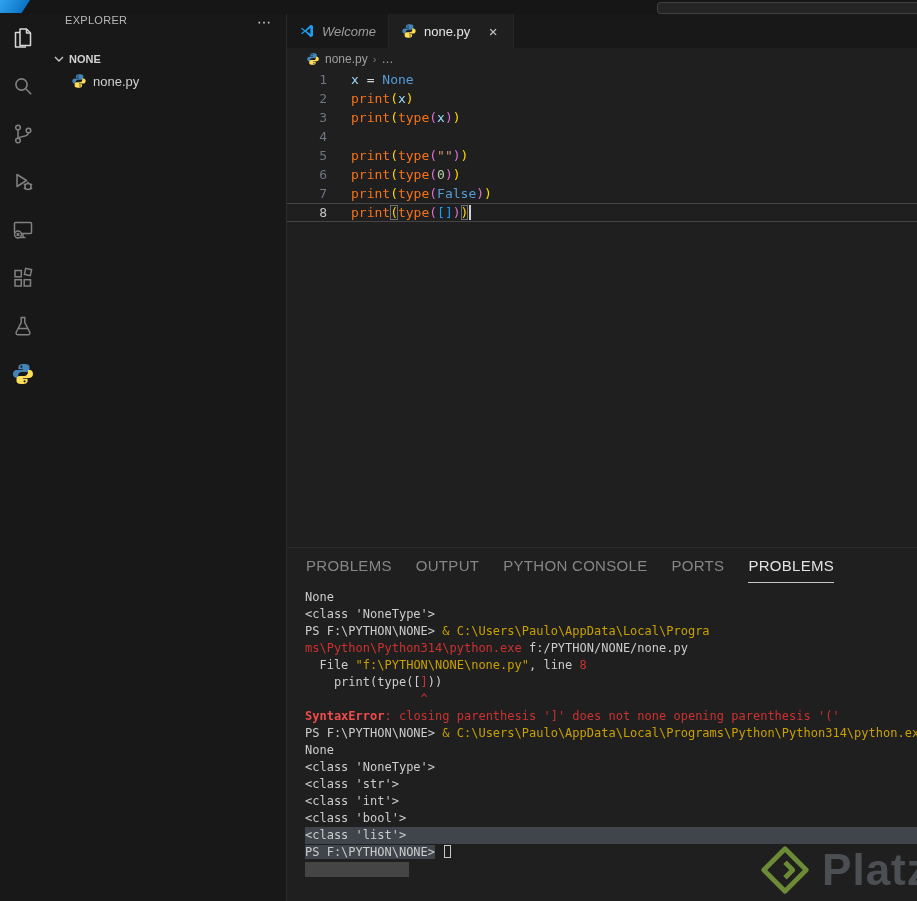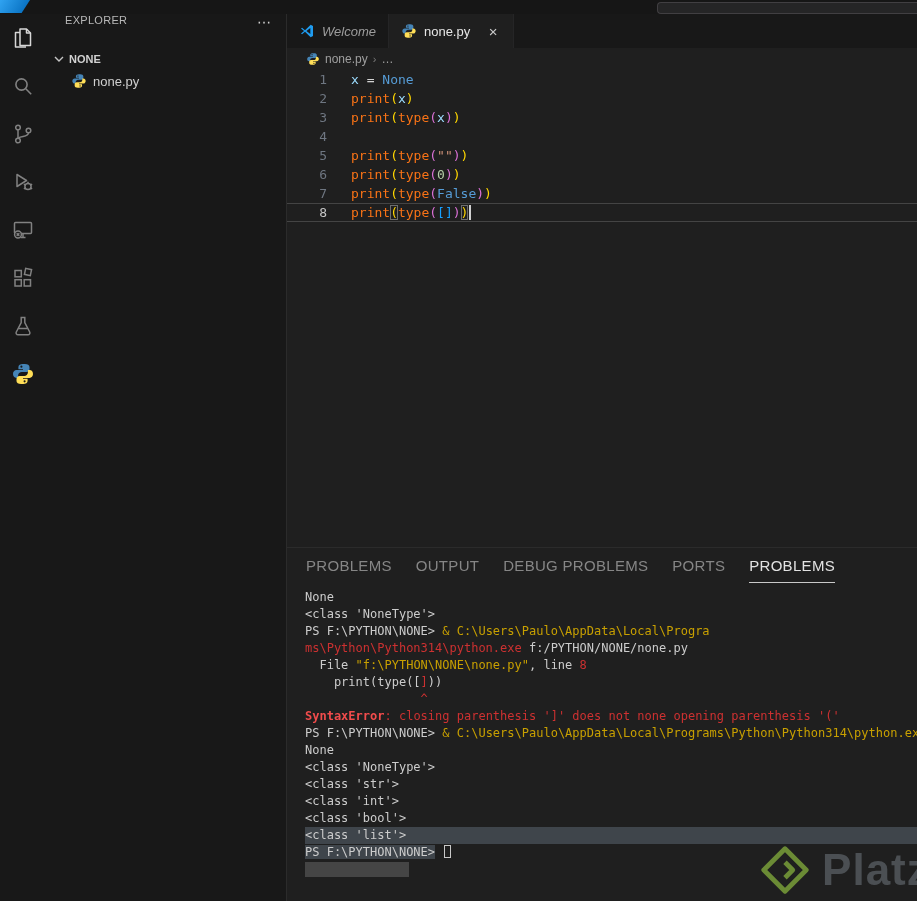--- a/index.html
+++ b/index.html
@@ -238,21 +238,21 @@
         <div class="code-line current">
           <span class="gutter">8</span>
           <span class="code-text"><span class="tk-fn">print</span><span class="tk-b1 match">(</span><span class="tk-fn">type</span><span class="tk-b2">(</span><span class="tk-b3">[</span><span class="tk-b3">]</span><span class="tk-b2">)</span><span class="tk-b1 match">)</span><span class="caret"></span></span>
         </div>
       </div>
 
     <div class="panel">
       <div class="panel-tabs" id="panel-tabs">
           <div class="panel-tab">PROBLEMS</div>
           <div class="panel-tab">OUTPUT</div>
-          <div class="panel-tab">DEBUG PROBLEMS</div>
+          <div class="panel-tab">PYTHON CONSOLE</div>
           <div class="panel-tab">PORTS</div>
           <div class="panel-tab active">PROBLEMS</div>
         </div>
       <div class="terminal">
         <div id="term-lines">
             <div class="term-line"><span class="tc-w">None</span></div>
             <div class="term-line"><span class="tc-w">&lt;class 'NoneType'&gt;</span></div>
             <div class="term-line"><span class="tc-w">PS F:\PYTHON\NONE&gt; </span><span class="tc-y">&amp; C:\Users\Paulo\AppData\Local\Progra</span></div>
             <div class="term-line"><span class="tc-r">ms\Python\Python314\python.exe</span><span class="tc-w"> f:/PYTHON/NONE/none.py</span></div>
             <div class="term-line"><span class="tc-w">  File </span><span class="tc-y">"f:\PYTHON\NONE\none.py"</span><span class="tc-w">, line </span><span class="tc-r">8</span></div>

